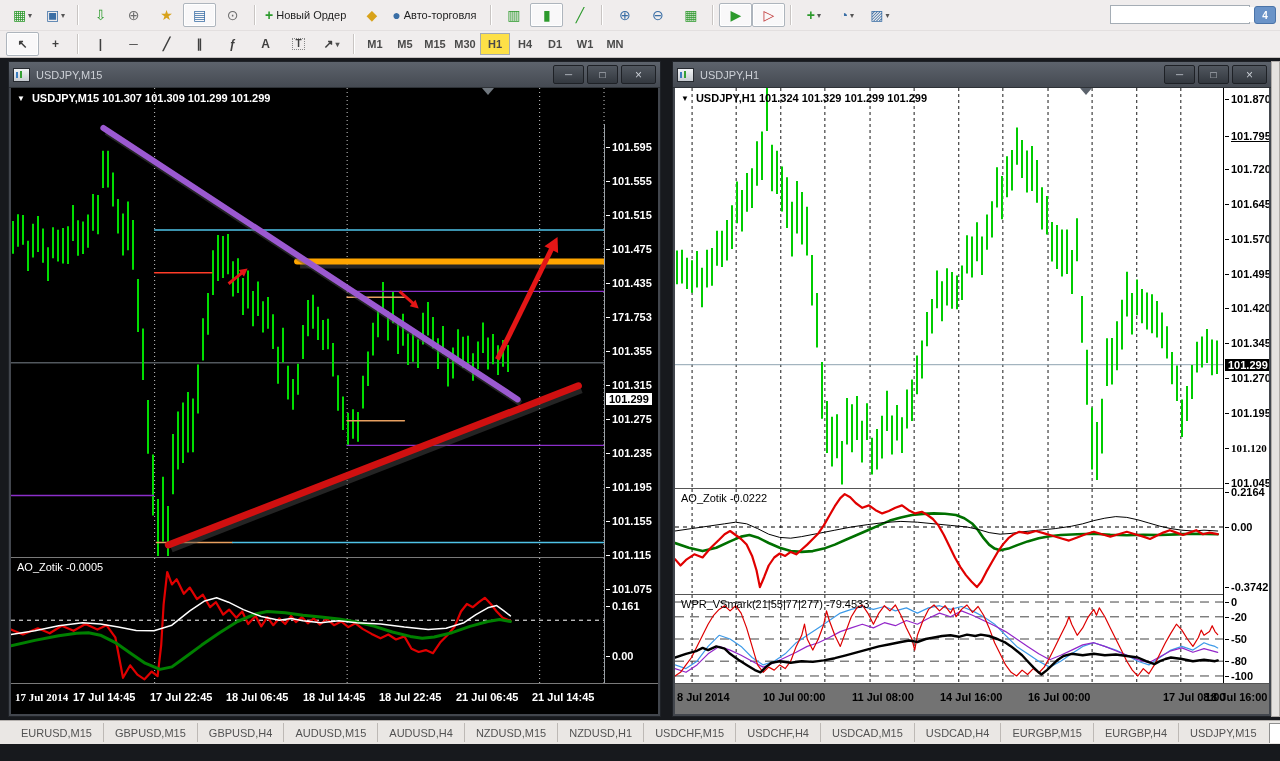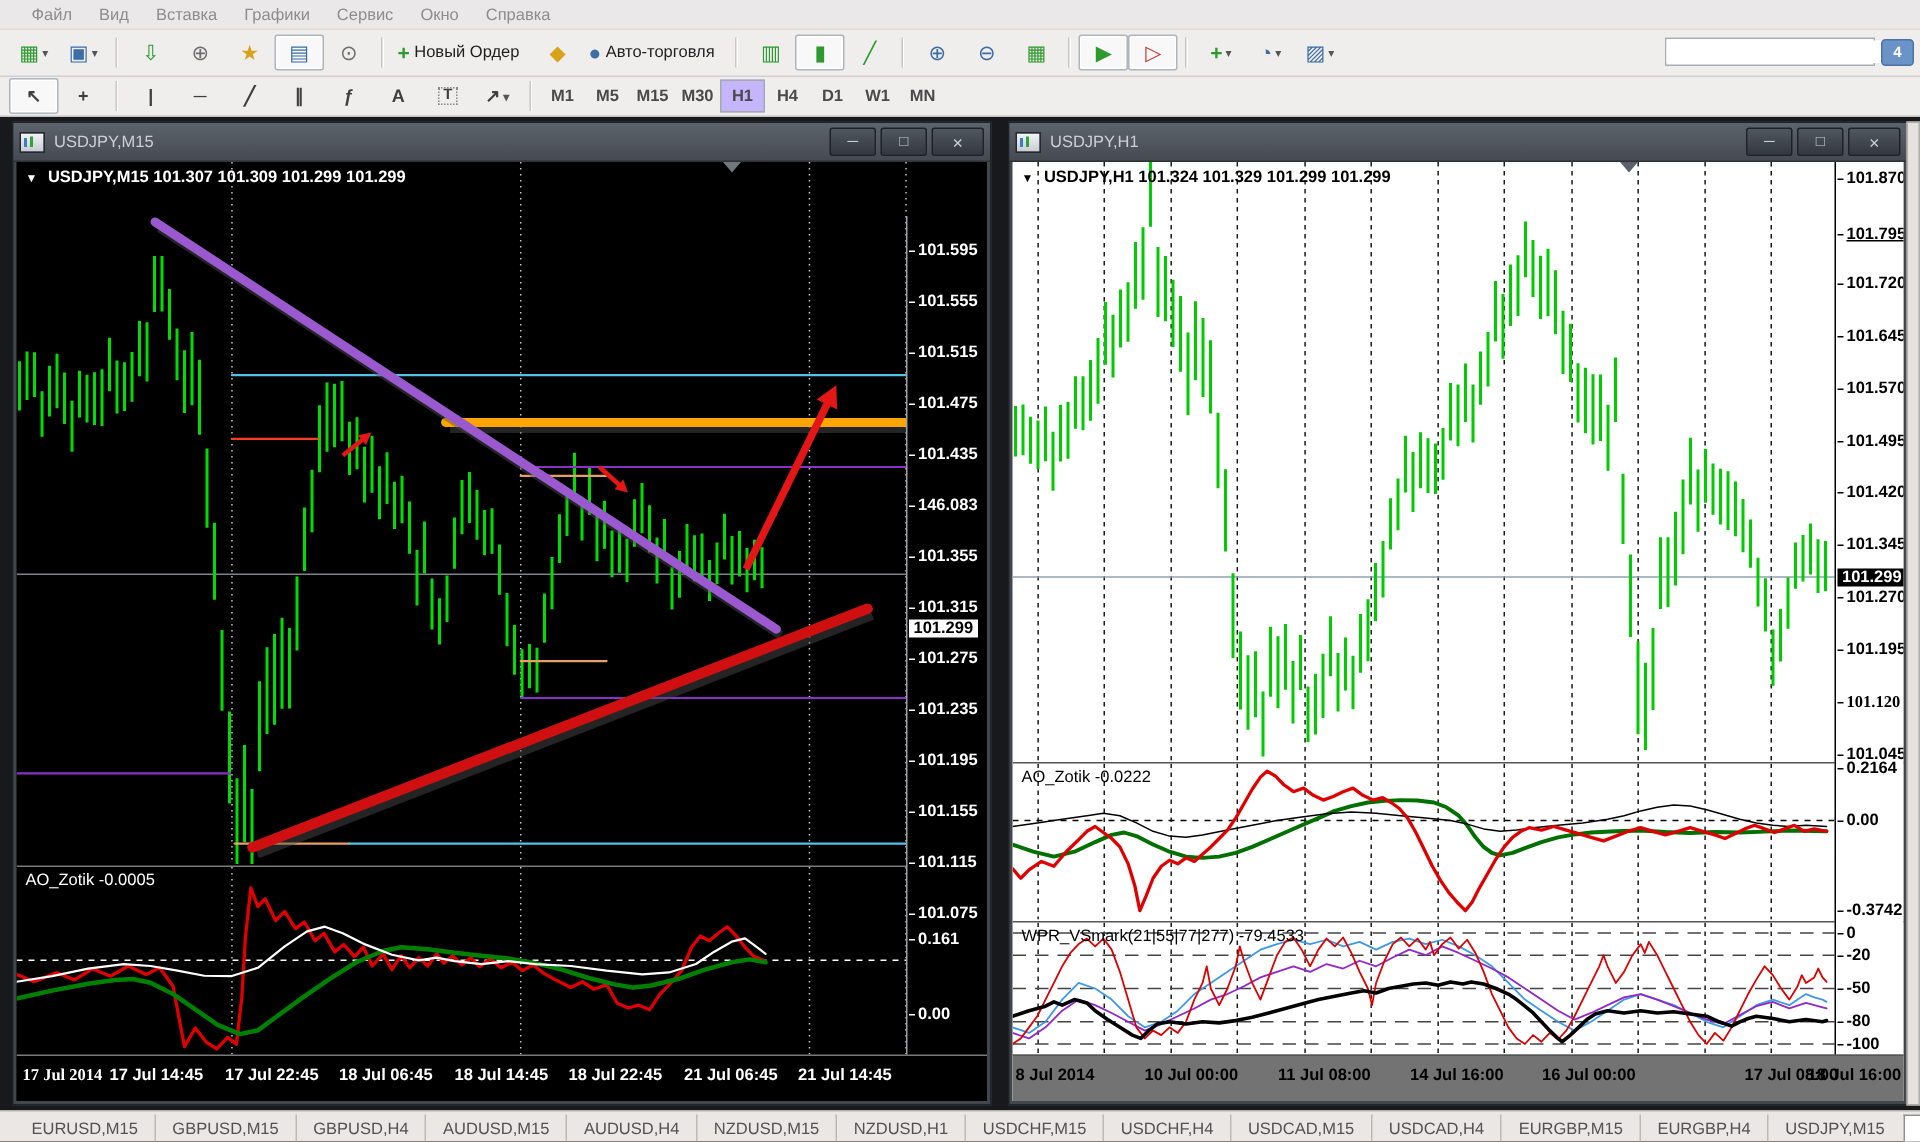--- a/index.html
+++ b/index.html
@@ -11,21 +11,21 @@
 .tb2{height:26px;border-bottom:1px solid #c6c2c0;padding-left:6px}
 .btn{height:22px;min-width:25px;padding:0 3px;display:flex;align-items:center;justify-content:center;font-size:14px;border:1px solid transparent;border-radius:2px;cursor:default}
 .btn.pressed{background:#f9f8f9;border-color:#aeb5bd;box-shadow:inset 0 0 0 1px #fff}
 .tb2 .btn{font-size:12px;font-weight:bold}
 .ic{display:inline-block;line-height:1}
 .c-green{color:#2c9a2c}.c-blue{color:#3a6ea5}.c-gold{color:#d8a21a}.c-gray{color:#6f6f6f}.c-red{color:#c03939}.c-dark{color:#3f3f3f}
 .drop{font-size:8px;color:#555;margin-left:2px}
 .lbl{font-size:11px;color:#1e1e1e;margin:0 5px 0 3px;white-space:nowrap}
 .vsep{width:1px;height:20px;background:#c9c5c3;border-right:1px solid #fff;margin:0 5px}
 .tf{font-size:11px;font-weight:bold;color:#4a4a4a;width:28px;height:20px;display:flex;align-items:center;justify-content:center;border:1px solid transparent;cursor:default}
-.tf.active{background:#c4b5fd;border-color:#a3aab2}
+.tf.active{background:#fde047;border-color:#a3aab2}
 .searchwrap{position:absolute;right:30px;top:5px;width:140px;height:19px;background:#fff;border:1px solid #a5adb5;display:flex;align-items:center;box-sizing:border-box}
 .search-input{border:0;outline:0;flex:1;height:15px;font-size:11px;padding:0 4px;font-family:inherit}
 .mag{width:8px;height:8px;border:2px solid #4a7ab5;border-radius:50%;position:relative;margin-right:8px;flex:none}
 .mag::after{content:"";position:absolute;width:6px;height:2px;background:#4a7ab5;transform:rotate(45deg);left:5px;top:9px}
 .badge{position:absolute;right:4px;top:6px;width:20px;height:16px;background:#6a93c8;border:1px solid #47香0;border:1px solid #4a73a8;border-radius:3px;color:#fff;font-size:10px;font-weight:bold;display:flex;align-items:center;justify-content:center}
 .mdi{position:relative;height:662px;background:#17191d}
 .win{position:absolute;background:#42464d;border:1px solid #1f2227;box-sizing:border-box}
 .titlebar{height:25px;background:linear-gradient(#5d636c,#454a52);display:flex;align-items:center;padding:0 4px;border-bottom:1px solid #2e3237}
 .title-icon{width:15px;height:12px;background:linear-gradient(#f2f4f6,#c7ccd2);border:1px solid #262a30;position:relative;flex:none}
 .title-icon::before{content:"";position:absolute;left:2px;top:3px;width:2px;height:6px;background:#3a7dc0}
@@ -50,29 +50,20 @@
 .tab{font-size:11px;color:#525252;padding:0 11px;height:19px;display:flex;align-items:center;cursor:default;white-space:nowrap}
 .tab:not(.active):not(:first-child){border-left:1px solid #bdb9b5}
 .tab.active{background:#fff;border:1px solid #8f8f8f;border-bottom:none;color:#000;margin:1px 0 0 1px}
 svg{display:block}
 </style>
 </head>
 <body>
 
 <div class="app">
 
-  <div class="menubar" id="menubar">
-      <div class="menu-item">Файл</div>
-      <div class="menu-item">Вид</div>
-      <div class="menu-item">Вставка</div>
-      <div class="menu-item">Графики</div>
-      <div class="menu-item">Сервис</div>
-      <div class="menu-item">Окно</div>
-      <div class="menu-item">Справка</div>
-    </div>
 
   <div class="tb tb1">
     <span class="btn">
         <span class="ic c-green">▦</span>
         <span class="drop">▾</span>
       </span>
     <span class="btn">
         <span class="ic c-blue">▣</span>
         <span class="drop">▾</span>
       </span>
@@ -254,21 +245,21 @@
             </svg>
             <div class="indlabel" style="color: rgb(255, 255, 255);">AO_Zotik -0.0005</div>
           </div>
           <div style="position: absolute; left: 0px; top: 469px; width: 649px; height: 1px; background: rgb(122, 122, 122);"></div>
           <div class="axis" style="right: 0px; top: 0px; width: 53px; height: 560px; border-left: 1px solid rgb(154, 160, 166); color: rgb(255, 255, 255); background: rgb(0, 0, 0); margin-top: 36px;">
             <div class="tick" style="top: 23px;">101.595</div>
             <div class="tick" style="top: 57px;">101.555</div>
             <div class="tick" style="top: 91px;">101.515</div>
             <div class="tick" style="top: 125px;">101.475</div>
             <div class="tick" style="top: 159px; text-align: center;">101.435</div>
-            <div class="tick" style="top: 193px;">146.083</div>
+            <div class="tick" style="top: 193px;">171.753</div>
             <div class="tick" style="top: 227px;">101.355</div>
             <div class="tick" style="top: 261px;">101.315</div>
             <div class="tick" style="top: 295px;">101.275</div>
             <div class="tick" style="top: 329px;">101.235</div>
             <div class="tick" style="top: 363px;">101.195</div>
             <div class="tick" style="top: 397px;">101.155</div>
             <div class="tick" style="top: 431px;">101.115</div>
             <div class="tick" style="top: 465px;">101.075</div>
             <div class="tick" style="top: 482px;">0.161</div>
             <div class="tick" style="top: 532px;">0.00</div>

